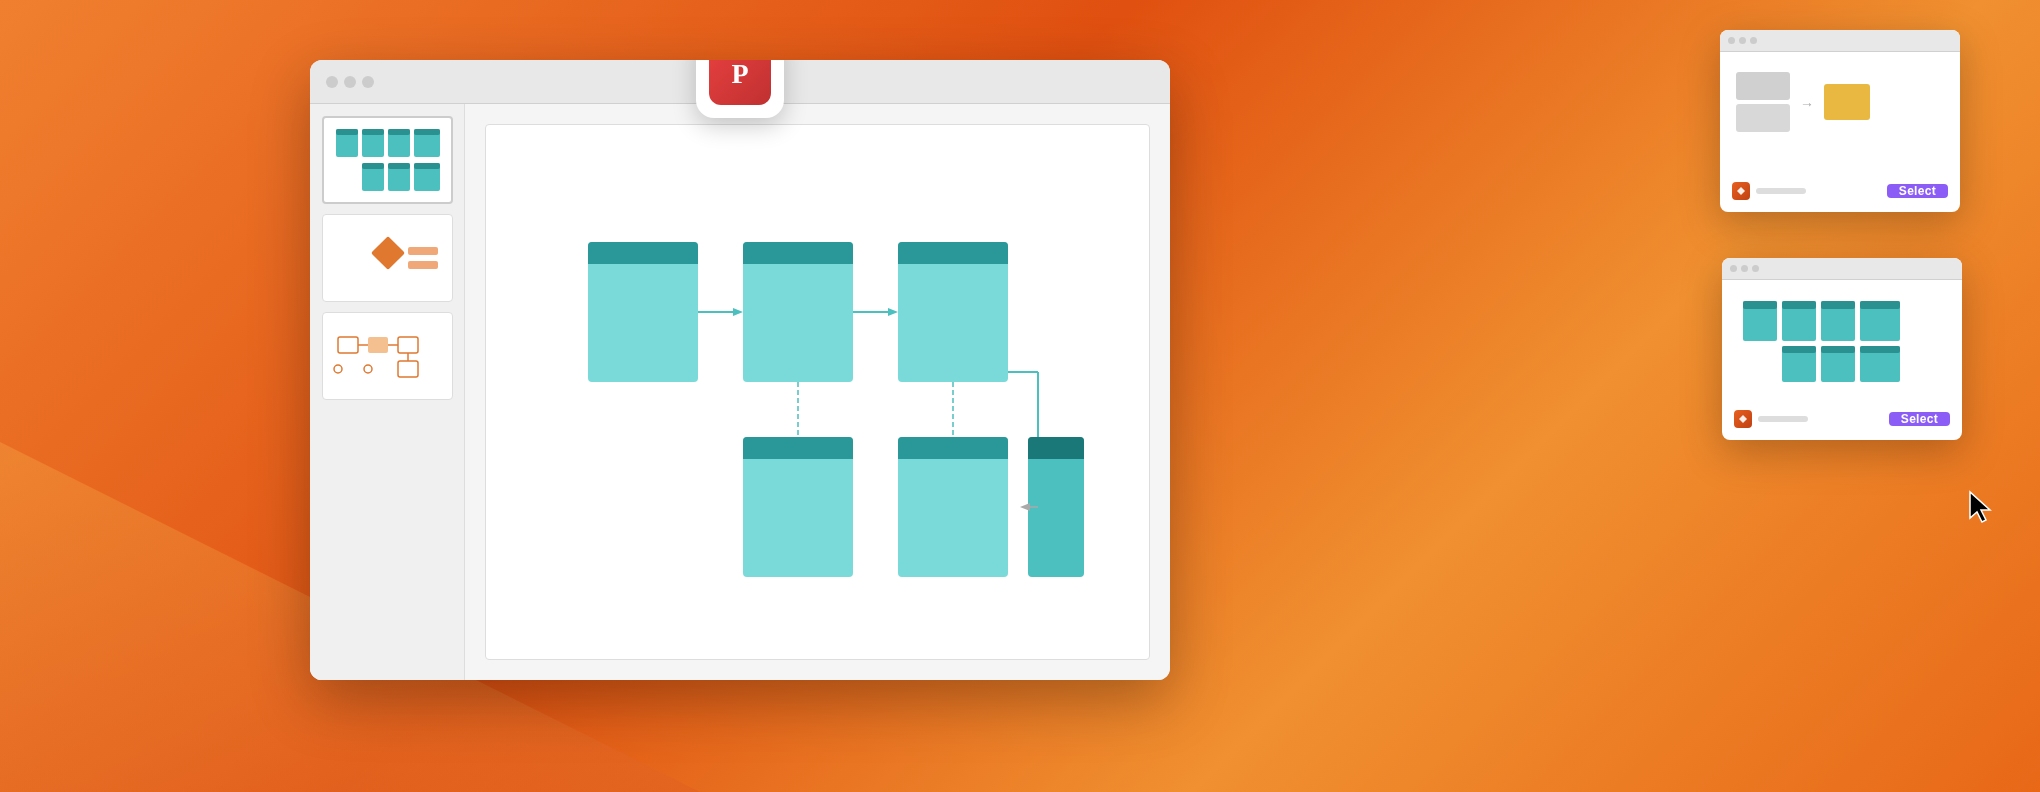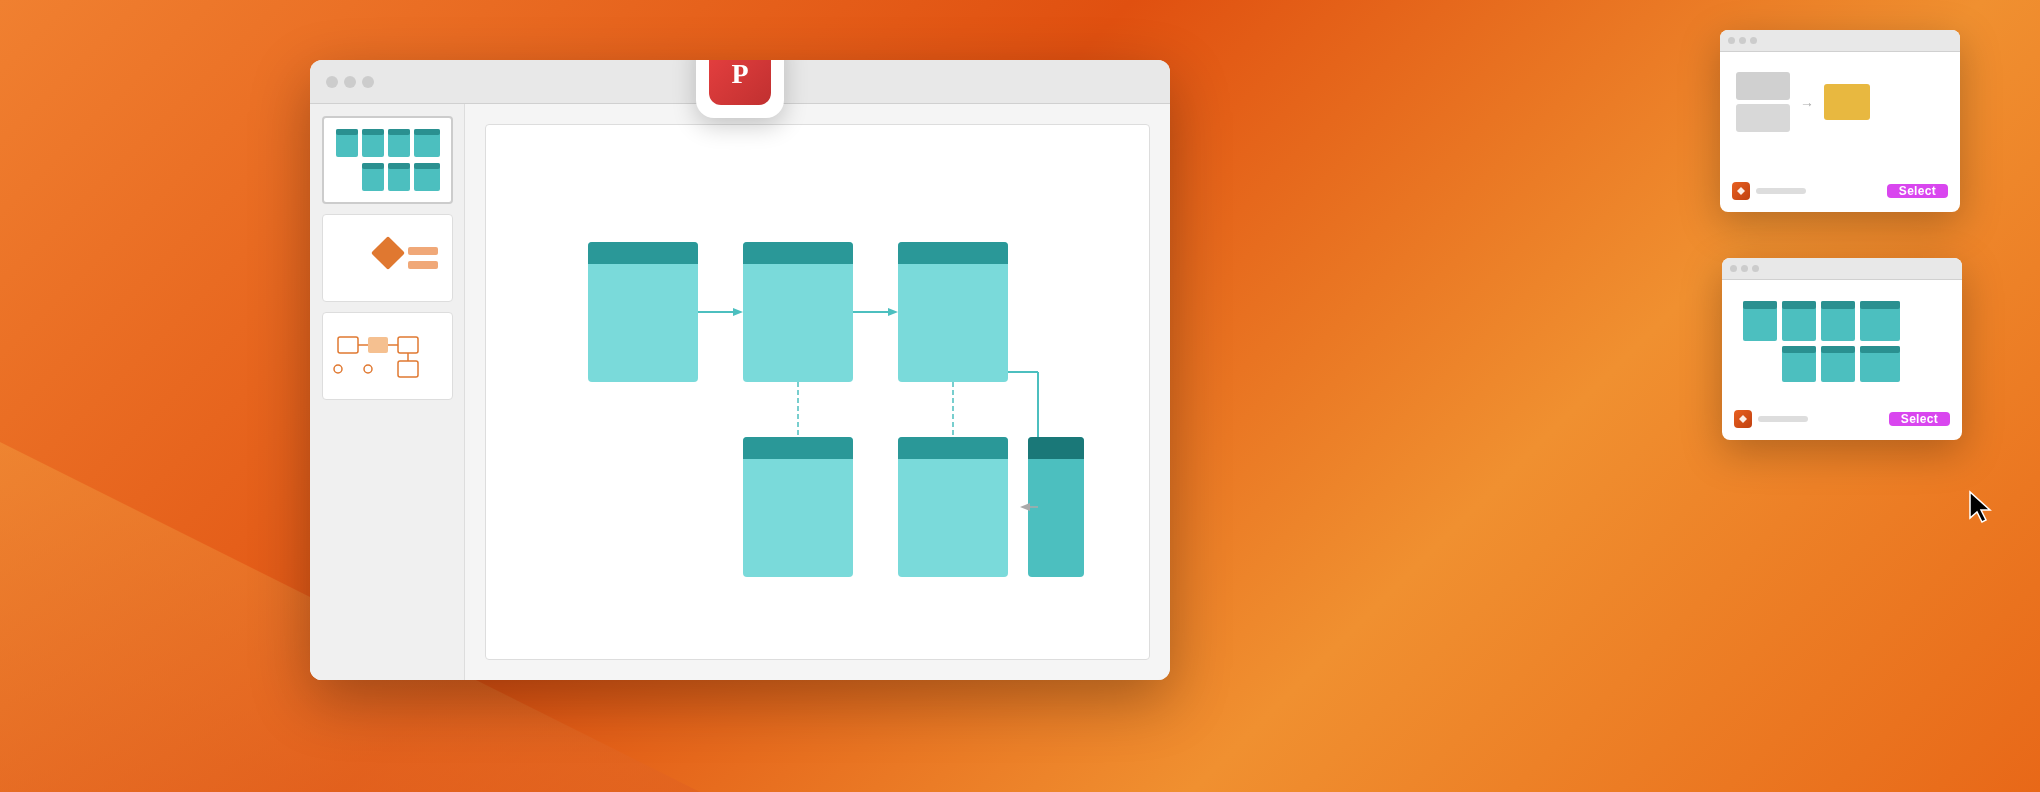--- a/index.html
+++ b/index.html
@@ -235,21 +235,21 @@
     }
 
     .mini-brand-line {
       width: 50px;
       height: 6px;
       background: #ddd;
       border-radius: 3px;
     }
 
     .select-btn {
-      background: #d946ef;
+      background: #8b5cf6;
       color: white;
       border: none;
       border-radius: 4px;
       padding: 0 12px;
       font-size: 12px;
       font-weight: 600;
       cursor: pointer;
       letter-spacing: 0.3px;
     }
 

